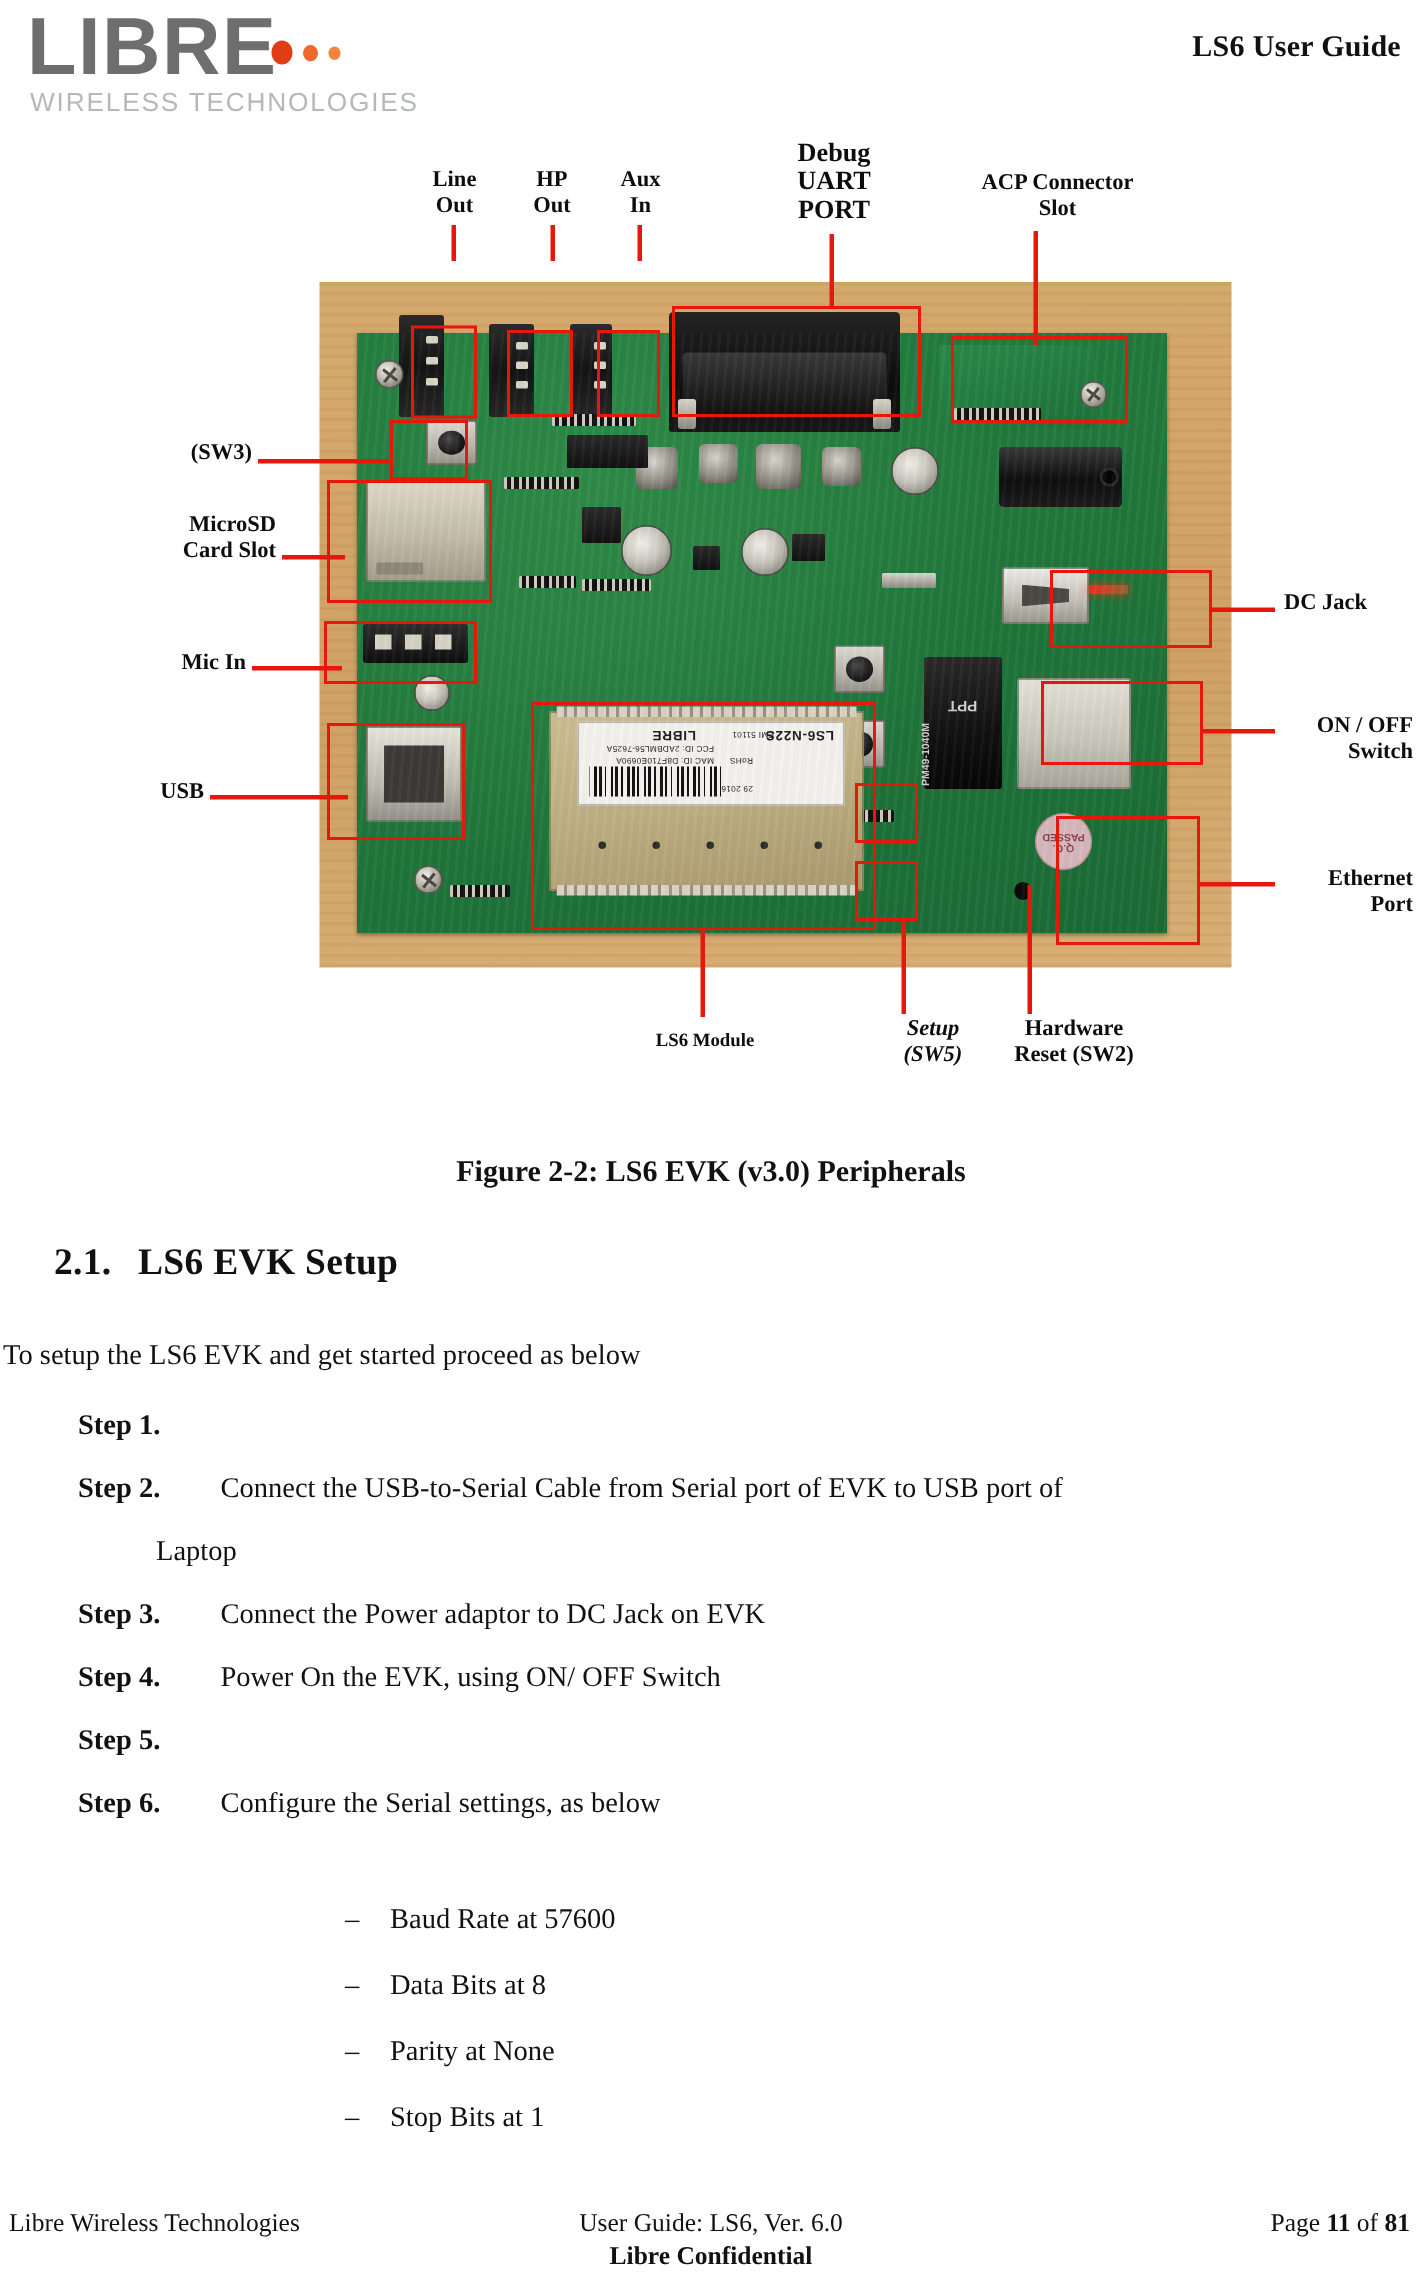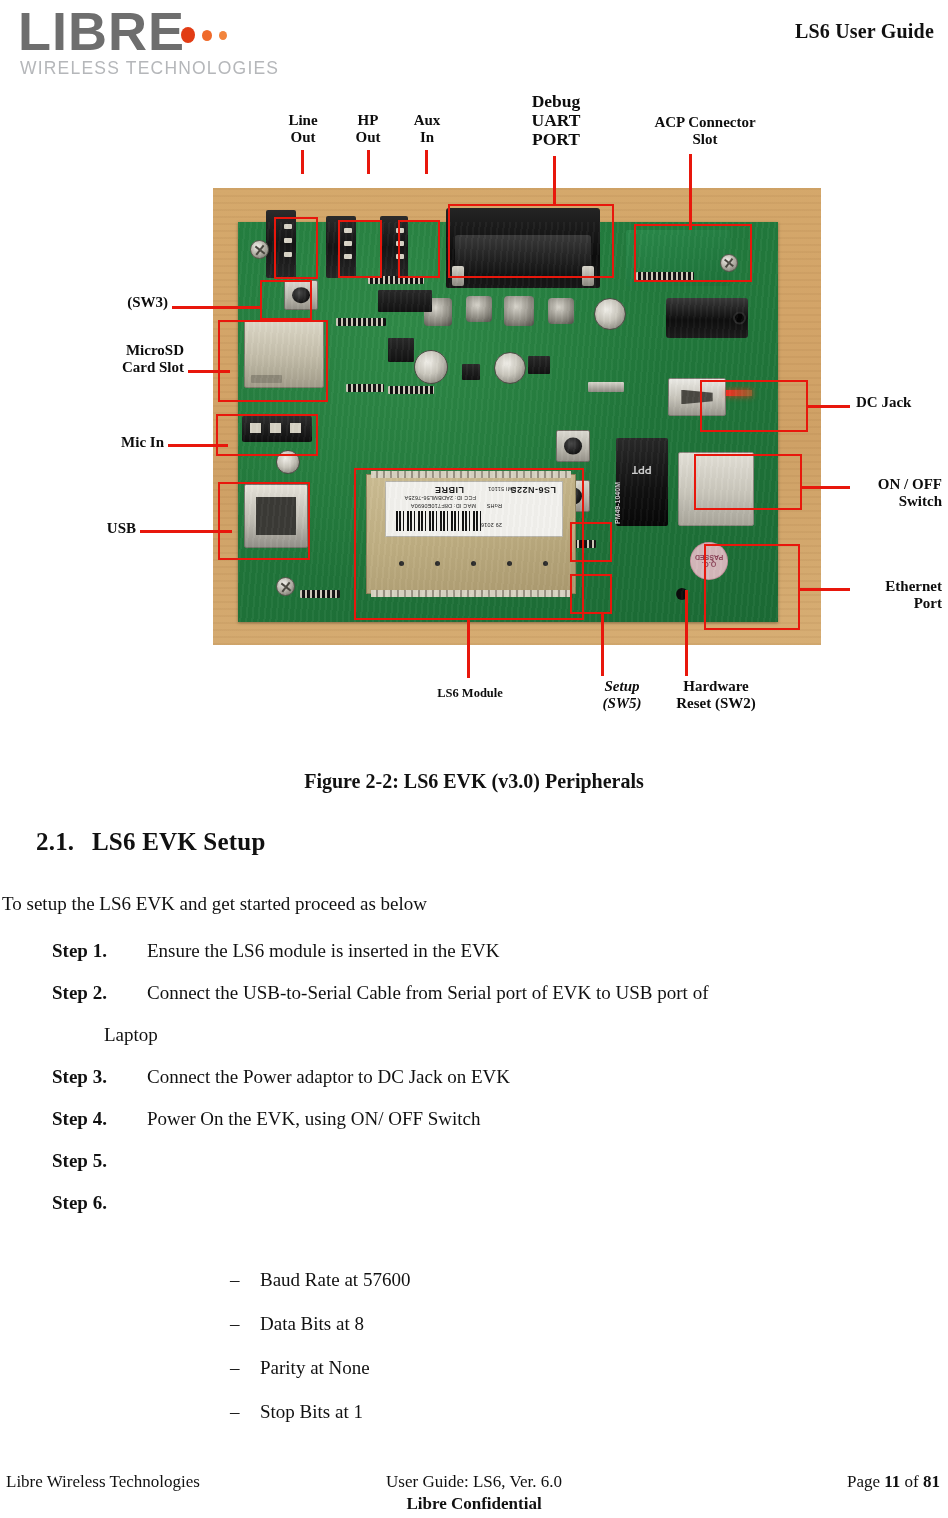--- a/index.html
+++ b/index.html
@@ -656,40 +656,40 @@
 
 <div class="sec-heading">
   <span class="num">2.1.</span><span>LS6 EVK Setup</span>
 </div>
 
 <div class="intro-line">To setup the LS6 EVK and get started proceed as below</div>
 
 <div class="steps">
   <div class="step">
     <span class="s-label">Step 1.</span>
-    <span class="s-text">Ensure the LS6 module is inserted in the EVK</span>
   </div>
   <div class="step" style="min-height:84px;">
     <span class="s-label">Step 2.</span>
     <span class="s-text">Connect the USB-to-Serial Cable from Serial port of EVK to USB port of</span>
     <span class="s-cont">Laptop</span>
   </div>
   <div class="step">
     <span class="s-label">Step 3.</span>
     <span class="s-text">Connect the Power adaptor to DC Jack on EVK</span>
   </div>
   <div class="step">
     <span class="s-label">Step 4.</span>
     <span class="s-text">Power On the EVK, using ON/ OFF Switch</span>
   </div>
   <div class="step">
     <span class="s-label">Step 5.</span>
   </div>
   <div class="step">
     <span class="s-label">Step 6.</span>
+    <span class="s-text">Configure the Serial settings, as below</span>
   </div>
 </div>
 
 <div class="bullets">
   <div class="bullet">
     <span class="dash">–</span>
     <span class="btxt">Baud Rate at 57600</span>
   </div>
   <div class="bullet">
     <span class="dash">–</span>

